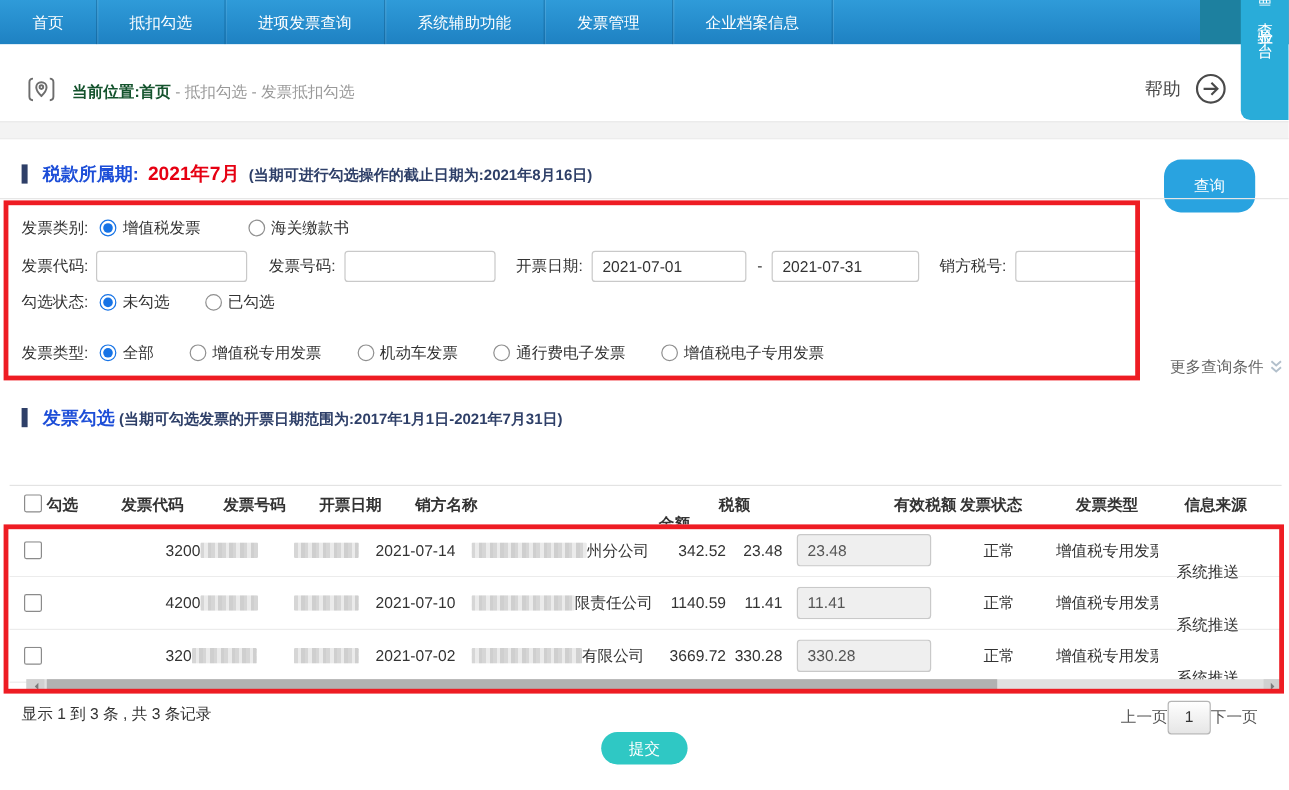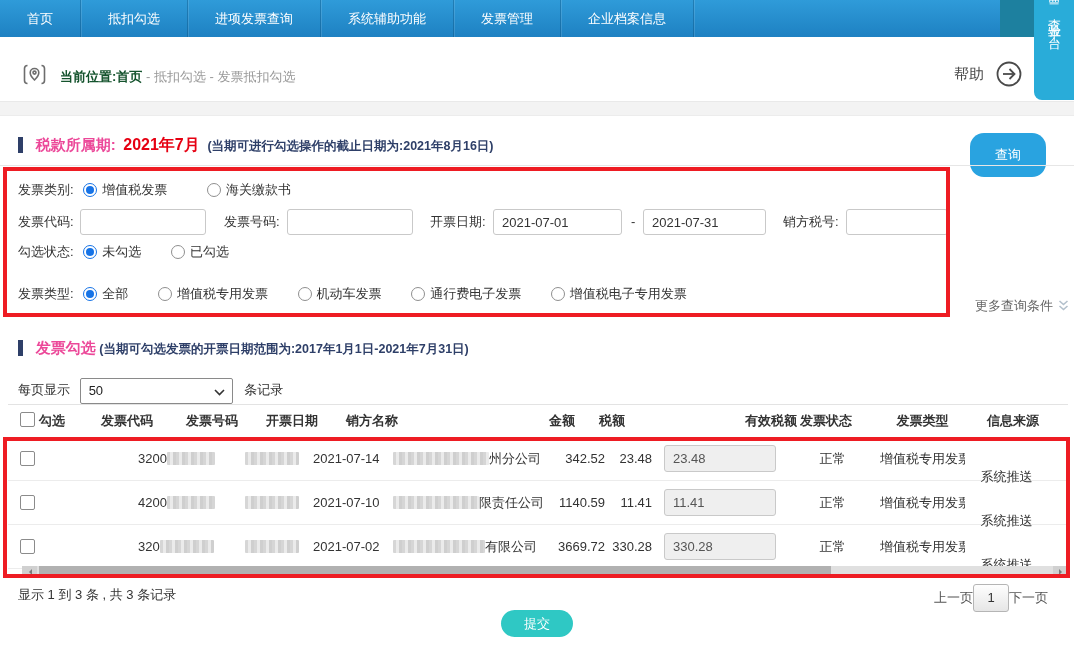--- a/index.html
+++ b/index.html
@@ -27,21 +27,21 @@
   .bc-rest{color:#999;}
   .help-label{position:absolute;right:90px;top:28px;font-size:15px;color:#4a4a4a;cursor:pointer;}
   .help-arrow{position:absolute;right:50px;top:22px;cursor:pointer;}
   .band{position:absolute;top:101px;left:0;width:100%;height:13px;background:#f3f3f3;
         border-top:1px solid #e9e9e9;border-bottom:1px solid #ececec;}
 
   
   .period{position:absolute;top:131px;left:0;width:100%;height:33px;}
   .sec-bar{display:inline-block;width:5px;height:16px;background:#2e3f68;vertical-align:-3px;margin-right:9px;}
   .period-line{position:absolute;left:18px;top:4px;white-space:nowrap;}
-  .sec-title{font-weight:bold;font-size:15px;color:#ec4899;}
+  .sec-title{font-weight:bold;font-size:15px;color:#1d4ed8;}
   .period-val{font-weight:bold;font-size:16px;color:#e60012;margin:0 4px;}
   .sec-note{font-weight:bold;font-size:12.5px;color:#2e3f68;}
   .query-btn{position:absolute;right:28px;top:2px;width:76px;height:44px;border:none;border-radius:14px;
              background:#29a3e0;color:#fff;font-size:13px;cursor:pointer;
              font-family:"Liberation Sans","DejaVu Sans",sans-serif;}
   .divider1{position:absolute;top:165px;left:0;width:100%;border-top:1px solid #e6e6e6;}
 
   
   .form{position:absolute;top:167px;left:0;width:100%;height:150px;}
   .f-row{position:absolute;left:18px;right:10px;height:26px;line-height:26px;white-space:nowrap;}
@@ -70,21 +70,21 @@
               line-height:24px;padding-left:8px;box-sizing:border-box;cursor:pointer;color:#222;}
   .select-chevron{position:absolute;right:7px;top:10px;}
 
   
   .table{position:absolute;left:8px;top:404px;width:1060px;}
   .t-head{display:flex;height:32px;line-height:32px;font-weight:bold;border-top:1px solid #e3e3e3;}
   .t-row{display:flex;height:43px;align-items:center;border-bottom:1px solid #ececec;background:#fff;}
   .cell{box-sizing:border-box;overflow:hidden;white-space:nowrap;}
   
   .hc1{width:87px;padding-left:12px;} .hc2{width:85px;padding-left:6px;} .hc3{width:80px;padding-left:6px;}
-  .hc4{width:80px;padding-left:6px;} .hc5{width:190px;padding-left:6px;} .hc6{width:45px;text-align:right;}
+  .hc4{width:80px;padding-left:6px;} .hc5{width:190px;padding-left:6px;} .hc6{width:45px;text-align:right;margin-top:16px;}
   .hc7{width:50px;text-align:right;} .hc8{width:175px;text-align:right;padding-right:3px;}
   .hc9{width:80px;text-align:left;} .hc10{width:85px;text-align:center;} .hc11{width:96px;text-align:center;}
   
   .bc1{width:82px;padding-left:12px;} .bc2{width:145px;padding-left:48px;} .bc3{width:70px;padding-left:10px;}
   .bc4{width:80px;padding-left:8px;} .bc5{width:165px;padding-left:8px;} .bc6{width:55px;text-align:right;}
   .bc7{width:47px;text-align:right;} .bc8{width:133px;}
   .bc9{width:95px;text-align:center;} .bc10{width:85px;text-align:center;} .bc11{width:83px;text-align:center;margin-top:36px;}
   .cb{display:inline-block;width:13px;height:13px;border:1px solid #8b8b8b;border-radius:2px;
       background:#fff;vertical-align:-2px;margin-right:4px;cursor:pointer;}
   .blur{display:inline-block;height:13px;vertical-align:-2px;border-radius:1px;
@@ -216,30 +216,20 @@
   <div class="red-box red-box-form"></div>
 
   <div class="sec2">
     <div class="period-line" style="top:0">
       <span class="sec-bar"></span>
       <span class="sec-title">发票勾选</span>
       <span class="sec-note">(当期可勾选发票的开票日期范围为:2017年1月1日-2021年7月31日)</span>
     </div>
   </div>
 
-  <div class="pagesize-row">
-    <span>每页显示</span>
-    <span class="select-box">
-      <span>50</span>
-      <svg class="select-chevron" width="11" height="7" viewBox="0 0 11 7" fill="none" stroke="#333" stroke-width="1.6">
-          <polyline points="1,1 5.5,5.5 10,1"></polyline>
-        </svg>
-    </span>
-    <span>条记录</span>
-  </div>
 
   <div class="table">
     <div class="t-head">
       <div class="cell hc1"><span class="cb"></span><span>勾选</span></div>
       <div class="cell hc2">发票代码</div>
       <div class="cell hc3">发票号码</div>
       <div class="cell hc4">开票日期</div>
       <div class="cell hc5">销方名称</div>
       <div class="cell hc6">金额</div>
       <div class="cell hc7">税额</div>

